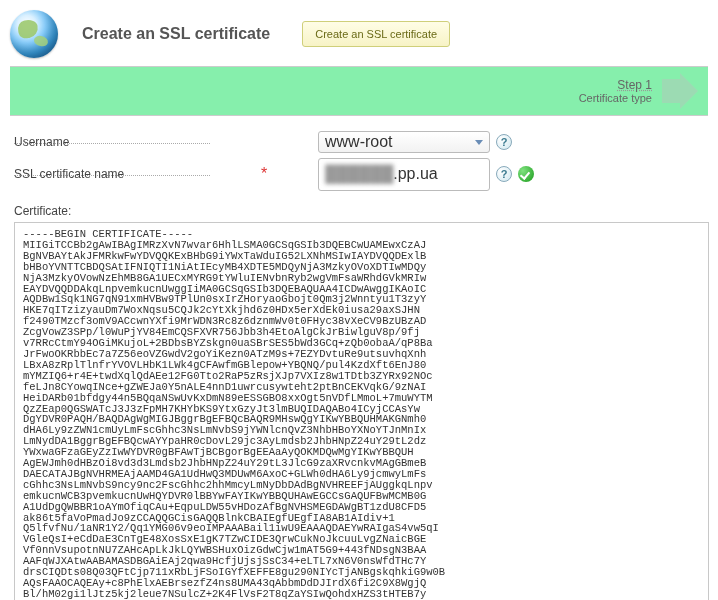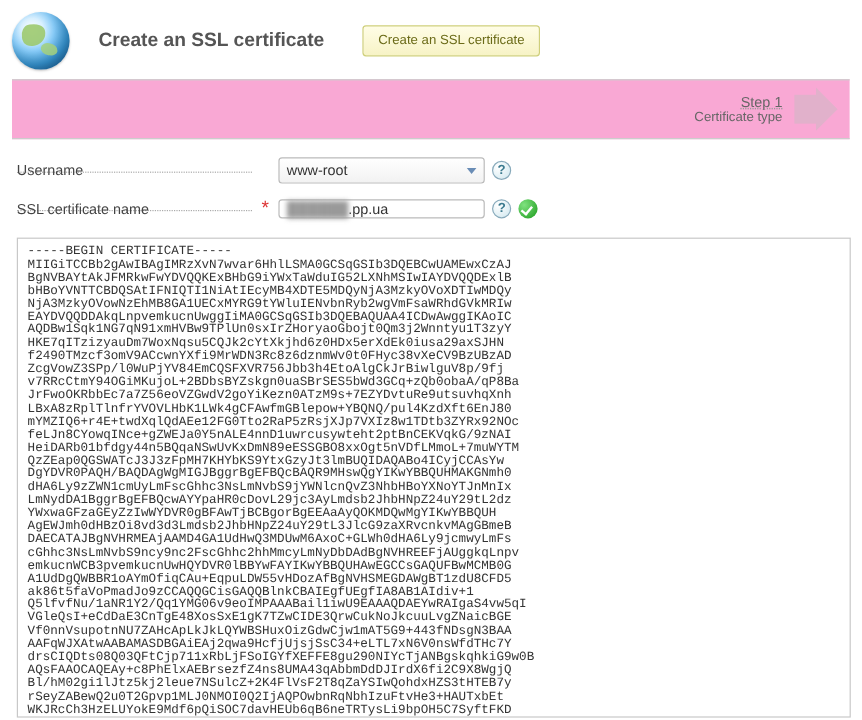--- a/index.html
+++ b/index.html
@@ -7,40 +7,40 @@
   .page { padding:10px 10px 0 10px; }
 
   .heading { display:flex; align-items:center; margin-bottom:8px;gap:16px; }
   .globe { width:48px; height:48px; flex:0 0 48px; margin-right:8px; position:relative; }
   .globe .disc { width:48px; height:48px; border-radius:50%; background: radial-gradient(circle at 35% 30%, #ffffff 0%, #d9f0ff 20%, #8bd1ff 40%, #3ba4e8 65%, #1f6fae 85%, #0e4670 100%); box-shadow: inset -6px -8px 12px rgba(0,0,0,.25), 0 1px 2px rgba(0,0,0,.25); }
   .globe .land { position:absolute; left:8px; top:10px; width:20px; height:18px; background:#9cc96f; border-radius:40% 60% 55% 45% / 55% 45% 60% 40%; transform:rotate(-12deg); opacity:.9; }
   .globe .land2 { position:absolute; left:24px; top:26px; width:14px; height:10px; background:#a5d07b; border-radius:50% 60% 45% 55%; transform:rotate(8deg); opacity:.85; }
   h1 { font-size:16px; font-weight:bold; color:#555; margin:0 16px 0 0; }
   .create-btn { background: linear-gradient(#fffde6,#f7f3c6); border:1px solid #cfcf7a; color:#6b6b18; padding:6px 12px; border-radius:3px; font-size:11px; cursor:pointer; }
 
-  .step-bar { border-top:1px solid #ccc; border-bottom:1px solid #ccc; background:#f9a8d4; padding:6px 10px; display:flex; align-items:center; justify-content:flex-end; position:relative; }
+  .step-bar { border-top:1px solid #ccc; border-bottom:1px solid #ccc; background:#86efac; padding:6px 10px; display:flex; align-items:center; justify-content:flex-end; position:relative; }
   .step-txt { text-align:right; margin-right:10px; }
   .step-title { font-size:12px; color:#666; text-decoration:underline dotted #999; }
   .step-sub { font-size:11px; color:#666; }
   .step-arrow-big { width:36px; height:36px; position:relative; opacity:.4; }
   .step-arrow-big::before { content:""; position:absolute; left:0; top:6px; width:18px; height:24px; background:#bfbfbf; }
   .step-arrow-big::after { content:""; position:absolute; left:18px; top:0; border-top:18px solid transparent; border-bottom:18px solid transparent; border-left:18px solid #bfbfbf; }
 
   .form { padding:14px 0 4px 4px; }
-  .row { display:flex; align-items:center; margin-bottom:8px; height:24px; }
+  .row { display:flex; align-items:center; margin-bottom:8px; height:24px;gap:43px; }
   .label { width:196px; color:#444; font-size:12px; position:relative; }
   .label .dots { position:absolute; left:0; right:0; top:55%; border-bottom:1px dotted #aaa; z-index:0; }
   .label span.lbl-text { position:relative; z-index:1; background:transparent; padding-right:4px; }
   .req { color:#d33; font-size:16px; margin:0 8px; line-height:0; }
   .field { display:flex; align-items:center; }
 
-  .select { width:172px; height:22px; border:1px solid #bbb; border-radius:3px; background:linear-gradient(#fff,#f2f2f2); display:flex; align-items:center; justify-content:space-between; padding:0 6px; font-size:12px; color:#333; cursor:pointer; }
+  .select { width:172px; height:22px; border:1px solid #bbb; border-radius:3px; background:linear-gradient(#fff,#f2f2f2); display:flex; align-items:center; justify-content:space-between; padding:0 6px; font-size:16px; color:#333; cursor:pointer; }
   .select .caret { width:0; height:0; border-left:4px solid transparent; border-right:4px solid transparent; border-top:5px solid #6a8db6; }
 
-  .textin { width:172px; height:16px; border:1px solid #bbb; border-radius:3px; background:#fff; padding:0 6px; font-size:12px; color:#333; display:flex; align-items:center; }
+  .textin { width:172px; height:33px; border:1px solid #bbb; border-radius:3px; background:#fff; padding:0 6px; font-size:16px; color:#333; display:flex; align-items:center; }
   .textin .blur { filter:blur(2px); color:#999; }
 
   .help { width:16px; height:16px; margin-left:6px; border-radius:50%; border:1px solid #8ab; background:radial-gradient(circle at 30% 30%, #fff, #cfe7ef); display:flex; align-items:center; justify-content:center; font-size:11px; font-weight:bold; color:#3a7a8f; cursor:help; }
   .ok { width:16px; height:16px; margin-left:6px; border-radius:50%; background:radial-gradient(circle at 30% 30%, #7fe27f, #1a9a1a); position:relative; }
   .ok::after { content:""; position:absolute; left:4px; top:4px; width:4px; height:7px; border-right:2px solid #fff; border-bottom:2px solid #fff; transform:rotate(40deg); }
 
   .cert-label { margin:6px 0 4px 4px; color:#444; }
 
   .cert-box { margin-left:4px; width:695px; height:400px; border:1px solid #c8c8c8; overflow:hidden; padding:6px 8px; }
   .cert-text { font-family: Consolas, "Courier New", monospace; font-size:10.5px; line-height:1.04; color:#333; white-space:pre; word-break:break-all; }
@@ -96,20 +96,21 @@
           <span class="blur">██████</span>
           <span>.pp.ua</span>
         </div>
         <div class="help">?</div>
         <div class="ok"></div>
       </div>
     </div>
 
   </div>
 
+  <div class="cert-label">Certificate:</div>
   <div class="cert-box">
       <div class="cert-text">-----BEGIN CERTIFICATE-----
 MIIGiTCCBb2gAwIBAgIMRzXvN7wvar6HhlLSMA0GCSqGSIb3DQEBCwUAMEwxCzAJ
 BgNVBAYtAkJFMRkwFwYDVQQKExBHbG9iYWxTaWduIG52LXNhMSIwIAYDVQQDExlB
 bHBoYVNTTCBDQSAtIFNIQTI1NiAtIEcyMB4XDTE5MDQyNjA3MzkyOVoXDTIwMDQy
 NjA3MzkyOVowNzEhMB8GA1UECxMYRG9tYWluIENvbnRyb2wgVmFsaWRhdGVkMRIw
 EAYDVQQDDAkqLnpvemkucnUwggIiMA0GCSqGSIb3DQEBAQUAA4ICDwAwggIKAoIC
 AQDBw1Sqk1NG7qN91xmHVBw9TPlUn0sxIrZHoryaoGbojt0Qm3j2Wnntyu1T3zyY
 HKE7qITzizyauDm7WoxNqsu5CQJk2cYtXkjhd6z0HDx5erXdEk0iusa29axSJHN
 f2490TMzcf3omV9ACcwnYXfi9MrWDN3Rc8z6dznmWv0t0FHyc38vXeCV9BzUBzAD

